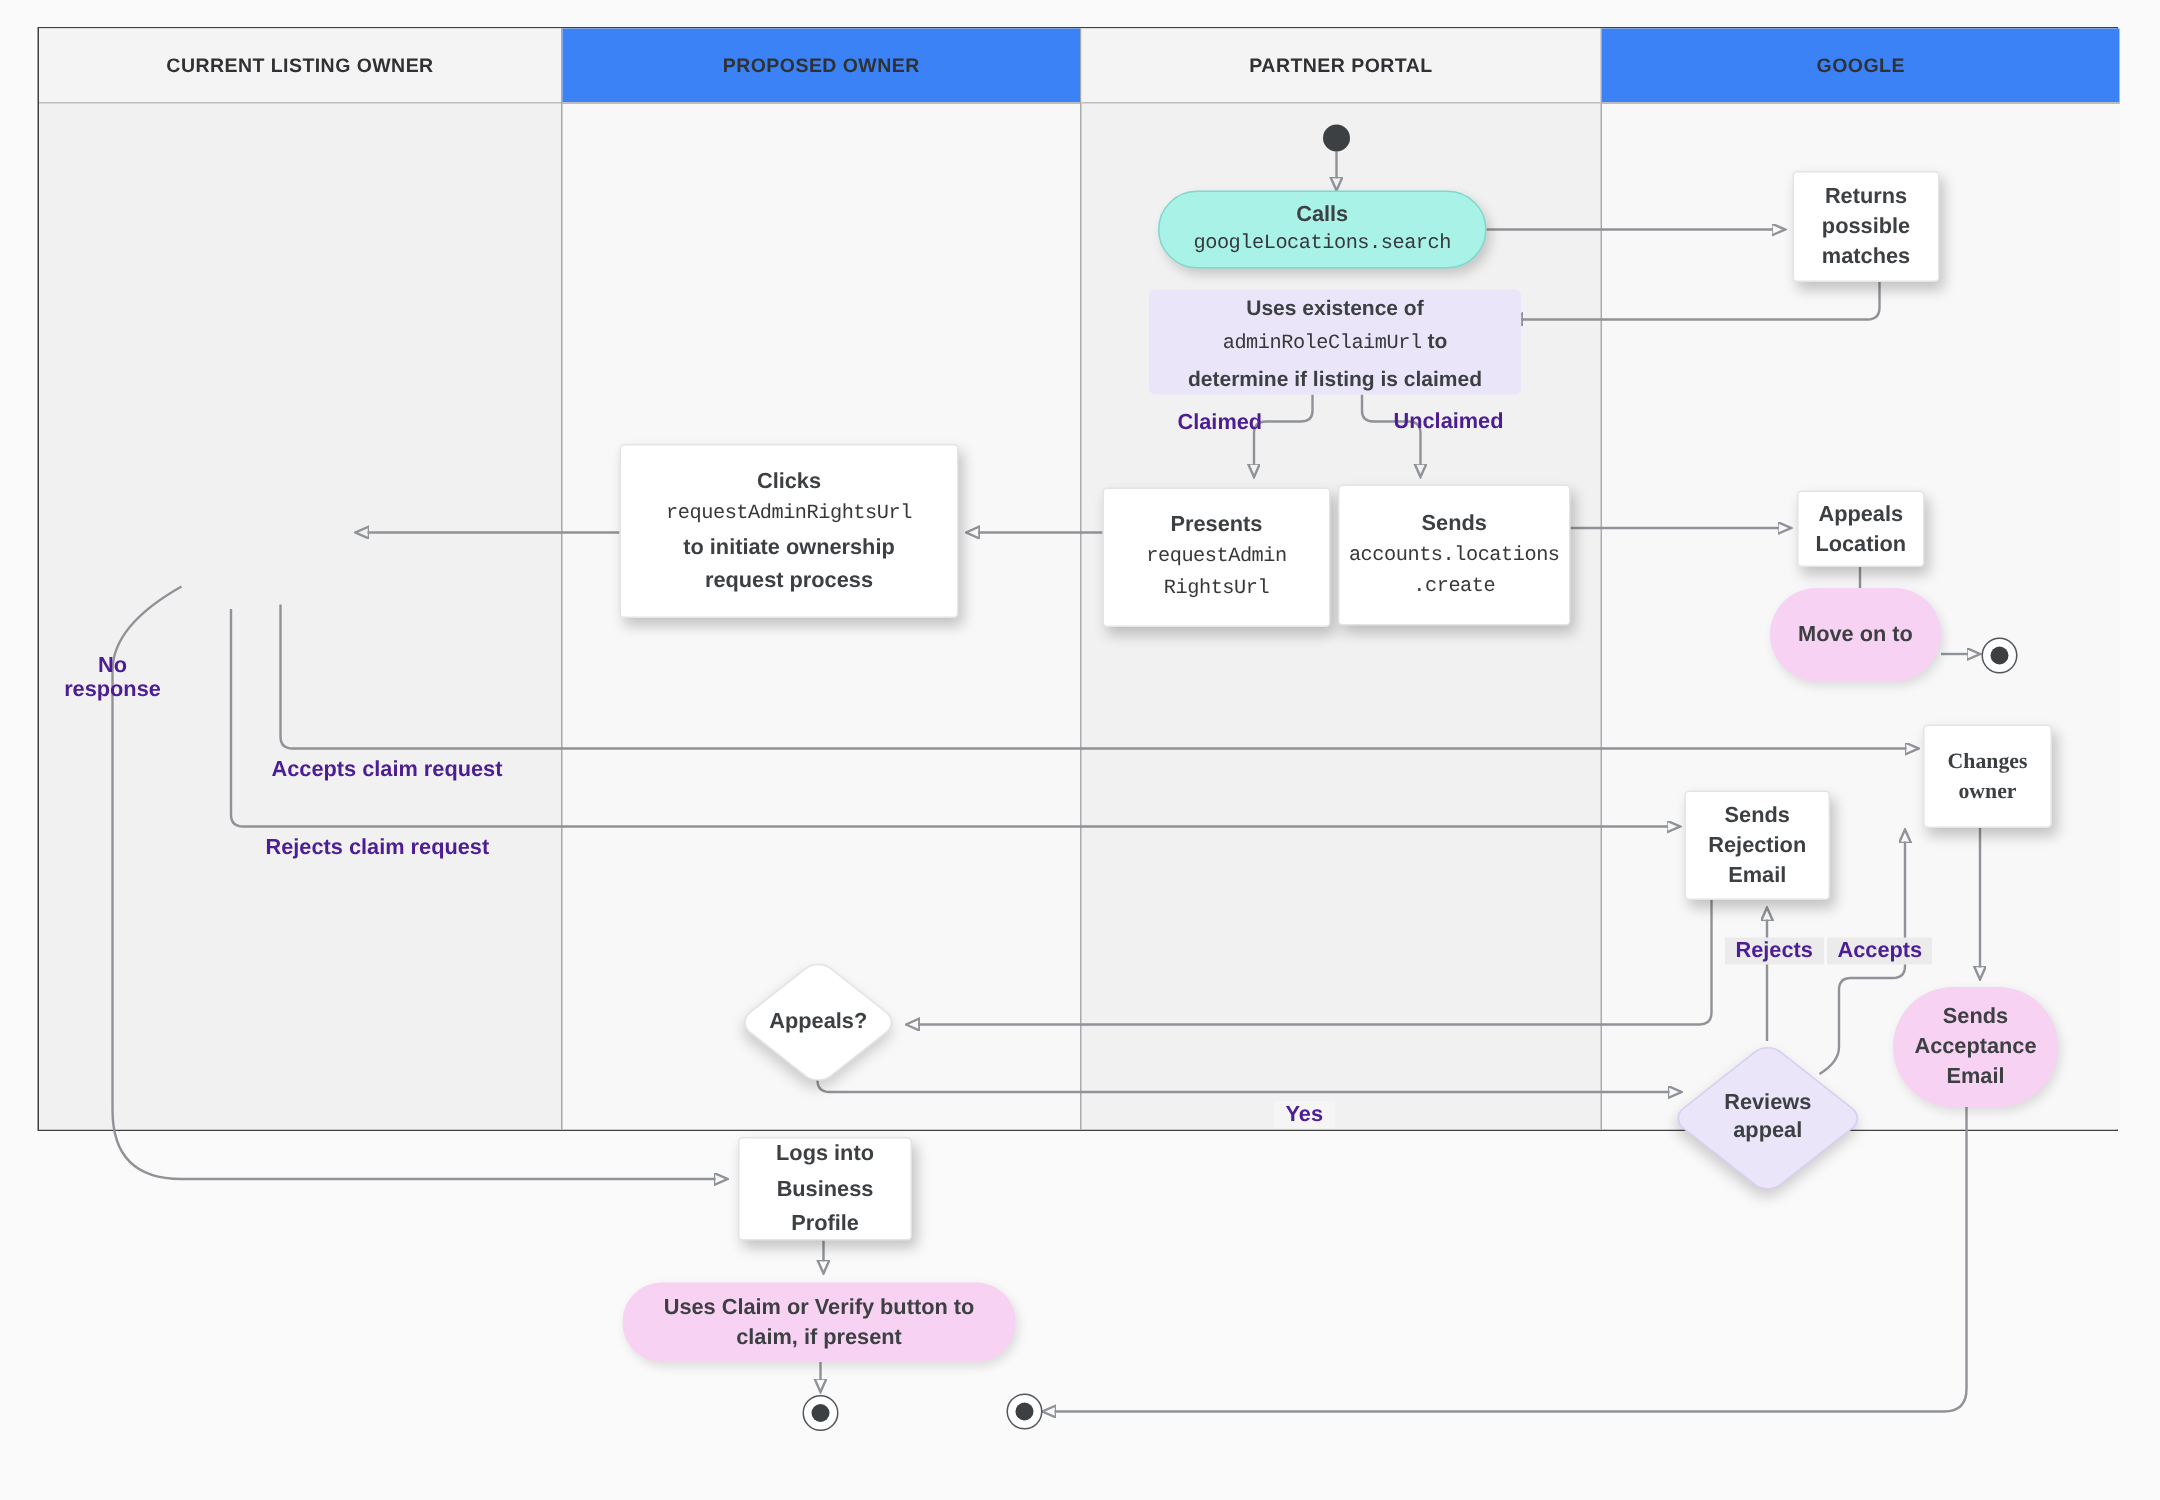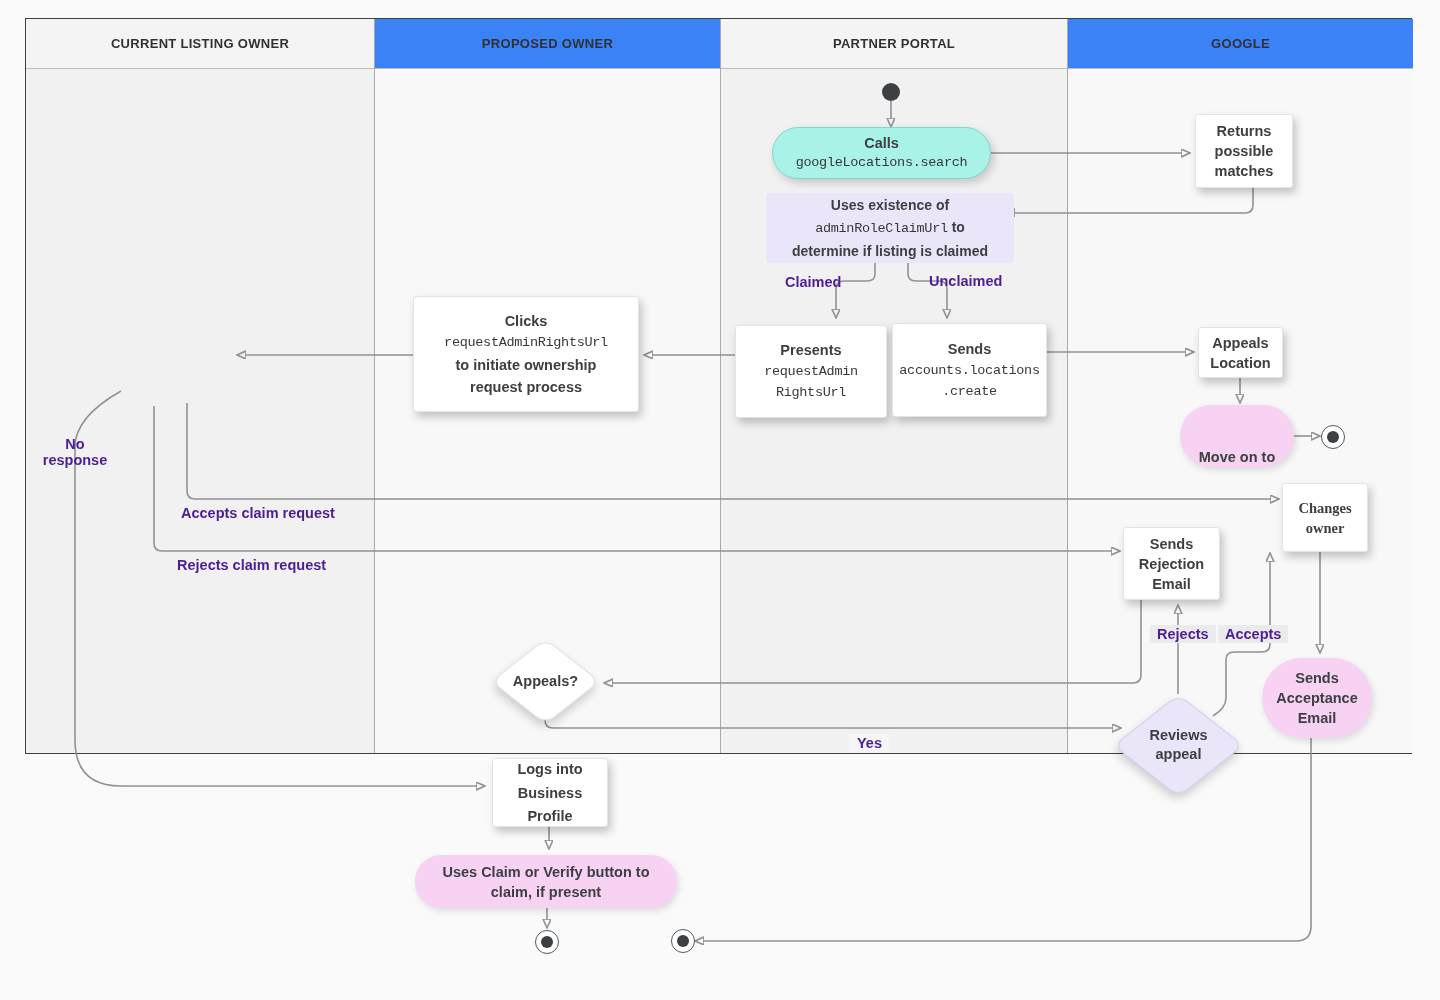--- a/index.html
+++ b/index.html
@@ -137,21 +137,21 @@
     <span>Sends</span>
     <span class="code">accounts.locations</span>
     <span class="code">.create</span>
   </div>
 
   <div class="node white" style="left:1198px;top:327px;width:85px;height:51px;">
     <span>Appeals</span>
     <span>Location</span>
   </div>
 
-  <div class="node pink" style="left:1180px;top:405px;width:114px;height:62px;border-radius:31px;justify-content:flex-end;">
+  <div class="node pink" style="left:1180px;top:392px;width:114px;height:62px;border-radius:31px;">
     <span>Move on to</span>
   </div>
 
   <div class="node white" style="left:413px;top:296px;width:226px;height:116px;line-height:22px;">
     <span>Clicks</span>
     <span class="code">requestAdminRightsUrl</span>
     <span>to initiate ownership</span>
     <span>request process</span>
   </div>
 

